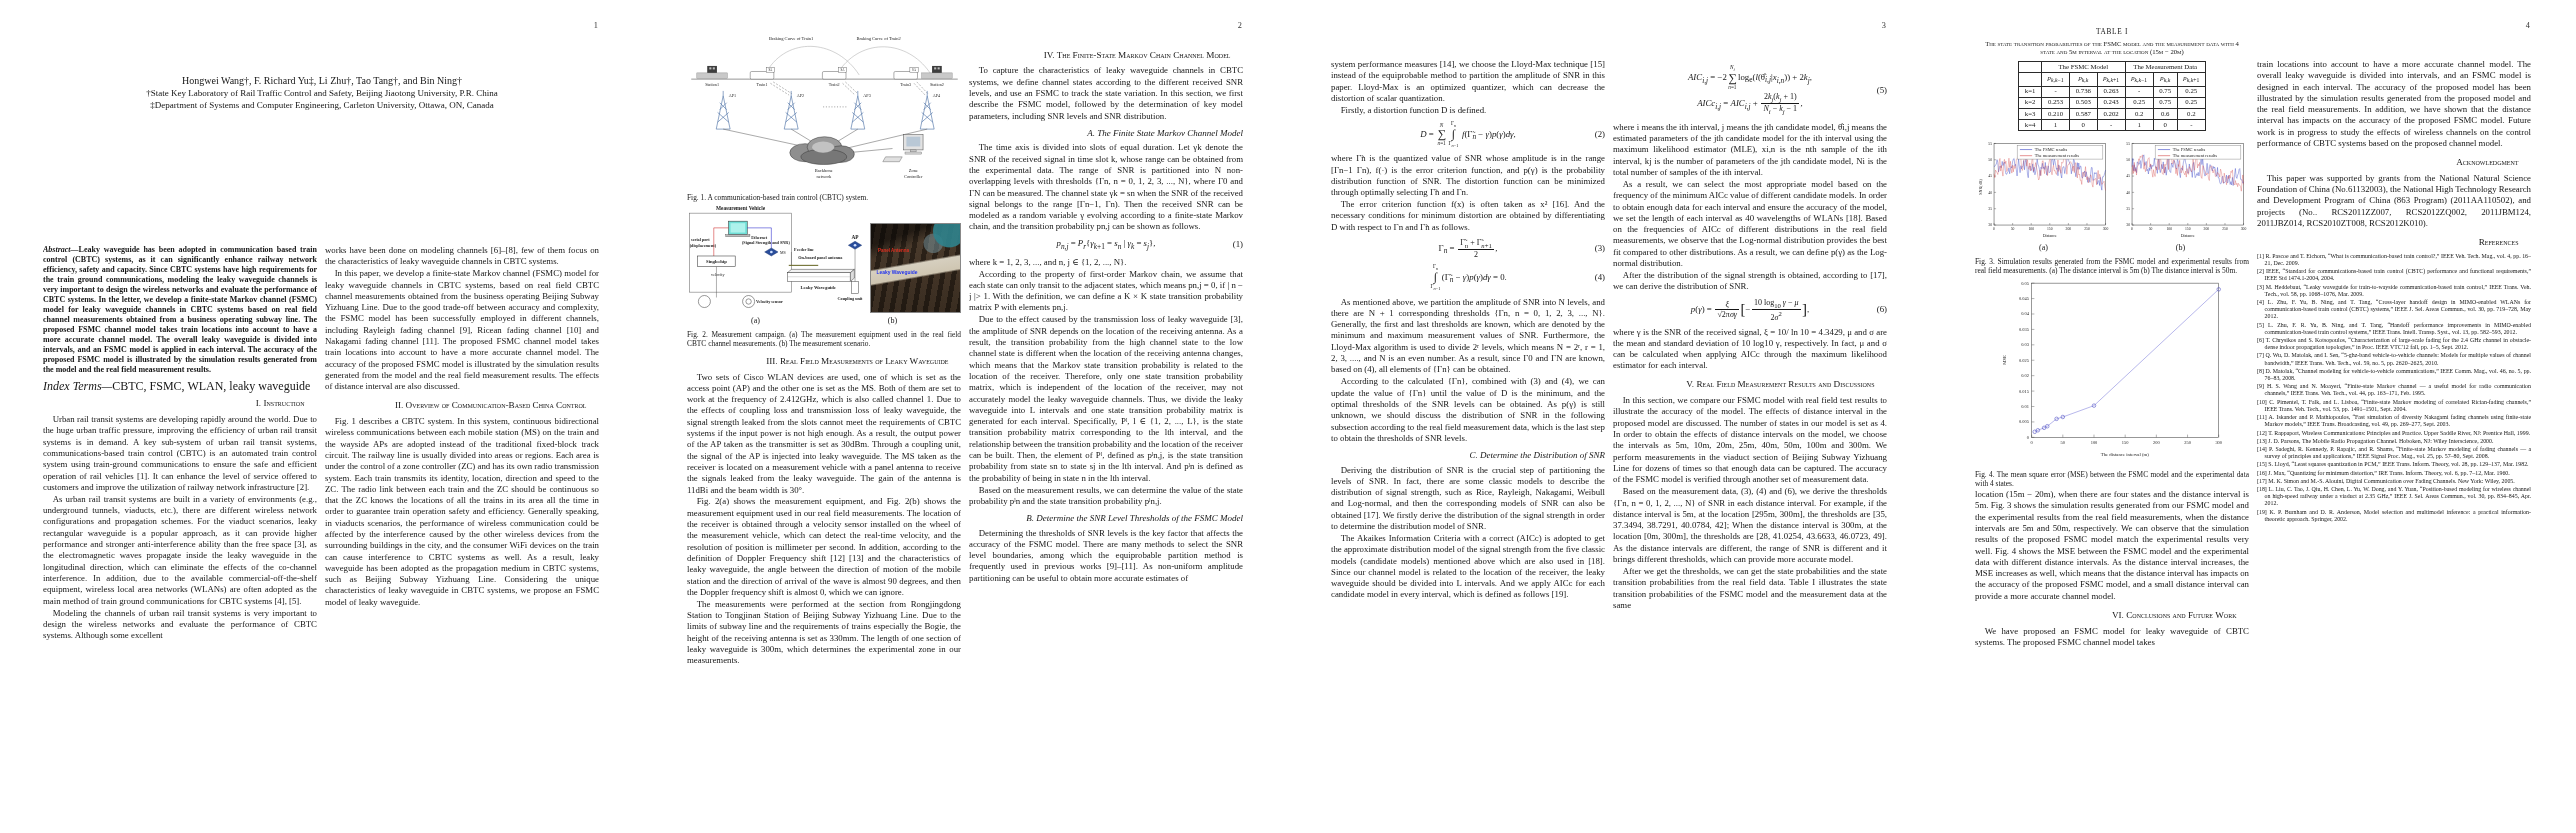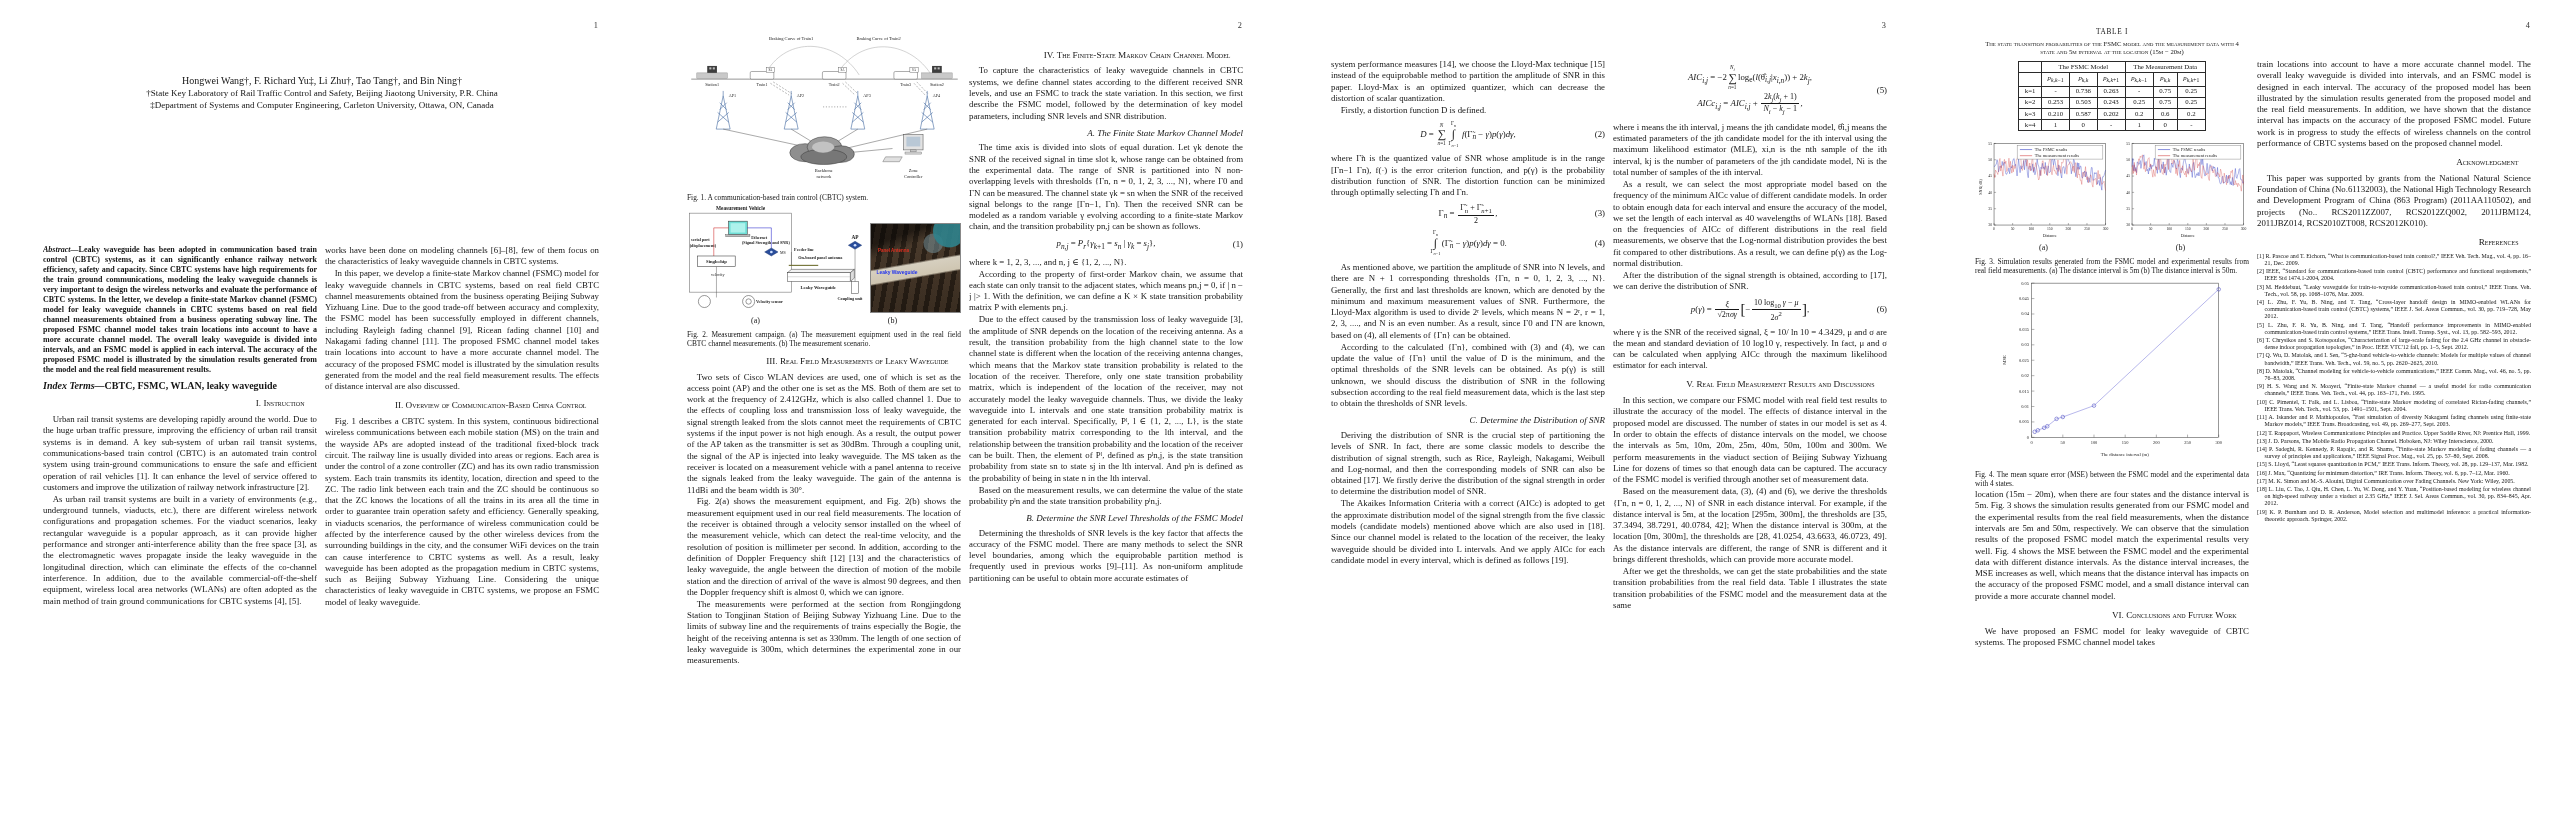--- a/index.html
+++ b/index.html
@@ -24,21 +24,21 @@
   .titleblock { position:absolute; left:58px; top:60px; width:528px; text-align:center; }
   .title { font-size:21px; line-height:32px; font-weight:400; }
   .authors { margin-top:15.3px; font-size:10px;text-align:center; }
   .affil { margin-top:2.1px; font-size:9px; }
 
   .col { position:absolute; width:274px; text-align:justify; font-size:8.8px; line-height:11.3px; overflow:hidden; }
   .col p { margin:0 0 0.7px 0; text-indent:9.7px; }
   .col p.cont { text-indent:0; }
   .abstract { font-weight:bold; font-size:8px; line-height:10px; }
   .abstract .lead { font-style:italic; }
-  .index { font-weight:bold; font-size:10px; line-height:10px; margin-top:5.6px !important; }
+  .index { font-weight:normal; font-size:12px; line-height:10px; margin-top:5.6px !important; }
   .index .lead { font-style:italic; }
   .sec { text-align:right; font-variant:small-caps; font-size:9.2px; line-height:11px; margin:7.6px 12.5px 4.9px 12.5px; }
   .subsec { font-style:italic; text-align:right; font-size:9px; margin:5.6px 0 3.5px 0; }
 
   
   .eq { display:flex; align-items:center; margin:4.9px 0; text-indent:0 !important; }
   .eq .sp { width:18px; }
   .eq .body { flex:1; text-align:center; font-size:8.8px; }
   .eq .no { width:18px; text-align:right; font-size:8.8px; }
   .eq .line { display:block; margin:1.4px 0; }
@@ -95,20 +95,21 @@
       <div class="authors">Hongwei Wang†, F. Richard Yu‡, Li Zhu†, Tao Tang†, and Bin Ning†</div>
       <div class="affil">†State Key Laboratory of Rail Traffic Control and Safety, Beijing Jiaotong University, P.R. China</div>
       <div class="affil">‡Department of Systems and Computer Engineering, Carleton University, Ottawa, ON, Canada</div>
     </div>
     <div class="col" style="left:43px;top:245px;height:581px">
       <p class="abstract cont"><span class="lead">Abstract—</span><span>Leaky waveguide has been adopted in communication based train control (CBTC) systems, as it can significantly enhance railway network efficiency, safety and capacity. Since CBTC systems have high requirements for the train ground communications, modeling the leaky waveguide channels is very important to design the wireless networks and evaluate the performance of CBTC systems. In the letter, we develop a finite-state Markov channel (FSMC) model for leaky waveguide channels in CBTC systems based on real field channel measurements obtained from a business operating subway line. The proposed FSMC channel model takes train locations into account to have a more accurate channel model. The overall leaky waveguide is divided into intervals, and an FSMC model is applied in each interval. The accuracy of the proposed FSMC model is illustrated by the simulation results generated from the model and the real field measurement results.</span></p>
       <p class="index cont"><span class="lead">Index Terms—</span><span>CBTC, FSMC, WLAN, leaky waveguide</span></p>
       <div class="sec">I. Instruction</div>
       <p>Urban rail transit systems are developing rapidly around the world. Due to the huge urban traffic pressure, improving the efficiency of urban rail transit systems is in demand. A key sub-system of urban rail transit systems, communications-based train control (CBTC) is an automated train control system using train-ground communications to ensure the safe and efficient operation of rail vehicles [1]. It can enhance the level of service offered to customers and improve the utilization of railway network infrastructure [2].</p>
       <p>As urban rail transit systems are built in a variety of environments (e.g., underground tunnels, viaducts, etc.), there are different wireless network configurations and propagation schemes. For the viaduct scenarios, leaky rectangular waveguide is a popular approach, as it can provide higher performance and stronger anti-interference ability than the free space [3], as the electromagnetic waves propagate inside the leaky waveguide in the longitudinal direction, which can eliminate the effects of the co-channel interference. In addition, due to the available commercial-off-the-shelf equipment, wireless local area networks (WLANs) are often adopted as the main method of train ground communications for CBTC systems [4], [5].</p>
+      <p>Modeling the channels of urban rail transit systems is very important to design the wireless networks and evaluate the performance of CBTC systems. Although some excellent</p>
     </div>
     <div class="col" style="left:325px;top:245px;height:581px">
       <p class="cont">works have been done on modeling channels [6]–[8], few of them focus on the characteristics of leaky waveguide channels in CBTC systems.</p>
       <p>In this paper, we develop a finite-state Markov channel (FSMC) model for leaky waveguide channels in CBTC systems, based on real field CBTC channel measurements obtained from the business operating Beijing Subway Yizhuang Line. Due to the good trade-off between accuracy and complexity, the FSMC model has been successfully employed in different channels, including Rayleigh fading channel [9], Ricean fading channel [10] and Nakagami fading channel [11]. The proposed FSMC channel model takes train locations into account to have a more accurate channel model. The accuracy of the proposed FSMC model is illustrated by the simulation results generated from the model and the real field measurement results. The effects of distance interval are also discussed.</p>
       <div class="sec">II. Overview of Communication-Based China Control</div>
       <p>Fig. 1 describes a CBTC system. In this system, continuous bidirectional wireless communications between each mobile station (MS) on the train and the wayside APs are adopted instead of the traditional fixed-block track circuit. The railway line is usually divided into areas or regions. Each area is under the control of a zone controller (ZC) and has its own radio transmission system. Each train transmits its identity, location, direction and speed to the ZC. The radio link between each train and the ZC should be continuous so that the ZC knows the locations of all the trains in its area all the time in order to guarantee train operation safety and efficiency. Generally speaking, in viaducts scenarios, the performance of wireless communication could be affected by the interference caused by the other wireless devices from the surrounding buildings in the city, and the consumer WiFi devices on the train can cause interference to CBTC systems as well. As a result, leaky waveguide has been adopted as the propagation medium in CBTC systems, such as Beijing Subway Yizhuang Line. Considering the unique characteristics of leaky waveguide in CBTC systems, we propose an FSMC model of leaky waveguide.</p>
     </div>
   </div>
 
   <div class="page" style="left:644px">
@@ -347,20 +348,21 @@
               <span class="m">∑</span>
               <span class="b"><i>n</i>=1</span>
             </span><span class="bigop">
               <span class="t">Γ<sub><i>n</i></sub></span>
               <span class="m">∫</span>
               <span class="b">Γ<sub><i>n</i>−1</sub></span>
             </span> <i>f</i>(Γ̃<sub><i>n</i></sub> − <i>γ</i>)<i>p</i>(<i>γ</i>)<i>dγ</i>,</span>
           <span class="no">(2)</span>
         </div>
       <p class="cont">where Γ̃n is the quantized value of SNR whose amplitude is in the range [Γn−1  Γn), f(·) is the error criterion function, and p(γ) is the probability distribution function of SNR. The distortion function can be minimized through optimally selecting Γ̃n and Γn.</p>
+      <p>The error criterion function f(x) is often taken as x² [16]. And the necessary conditions for minimum distortion are obtained by differentiating D with respect to Γn and Γ̃n as follows.</p>
       <div class="eq">
           <span class="sp"></span>
           <span class="body">Γ<sub><i>n</i></sub> = <span class="frac">
               <span class="num">Γ̃<sub><i>n</i></sub> + Γ̃<sub><i>n</i>+1</sub></span>
               <span class="den">2</span>
             </span>,</span>
           <span class="no">(3)</span>
         </div>
       <div class="eq">
           <span class="sp"></span>

